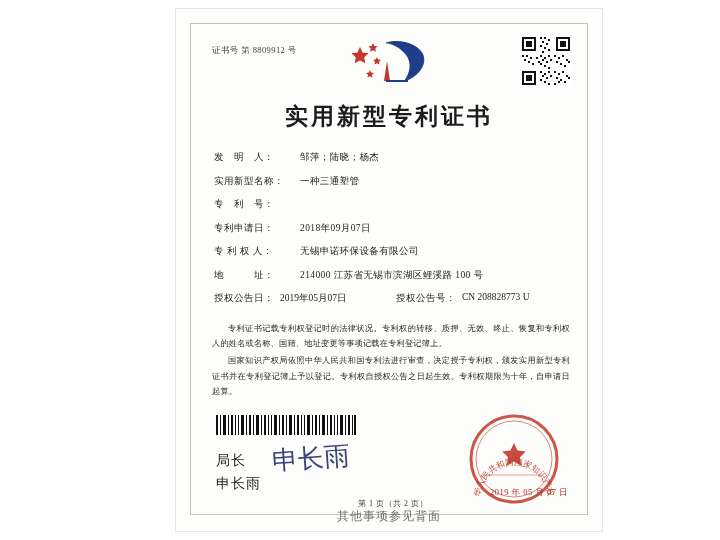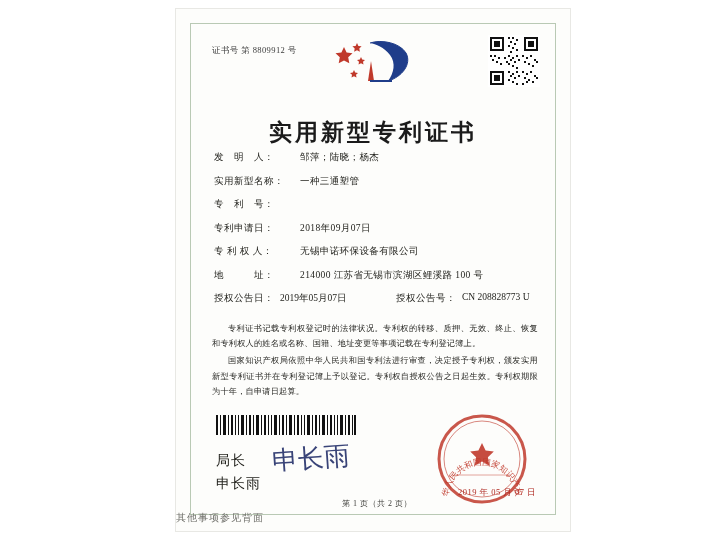--- a/index.html
+++ b/index.html
@@ -17,21 +17,21 @@
     position: relative;
     width: 720px;
     height: 540px;
     background: #ffffff;
   }
   
   .sheet {
     position: absolute;
     left: 175px;
     top: 8px;
-    width: 396px;
+    width: 428px;
     height: 524px;
     background: #fdfdfb;
     border: 1px solid #e8e8e4;
     box-sizing: border-box;
   }
   
   .sheet::before {
     content: "";
     position: absolute;
     left: 14px;
@@ -77,21 +77,20 @@
     position: absolute;
     left: 0;
     right: 0;
     top: 92px;
     text-align: center;
     font-size: 23px;
     font-weight: bold;
     color: #1b1b1b;
     letter-spacing: 3px;
     font-family: "DejaVu Serif", "Liberation Serif", serif;
-    margin-top: 16px;
   }
 
   .fields {
     position: absolute;
     left: 38px;
     top: 142px;
     right: 34px;
   }
   .field-row {
     display: flex;
@@ -193,21 +192,22 @@
     text-align: center;
     font-size: 8px;
     color: #3c3c38;
     letter-spacing: 0.5px;
   }
   .footer-note {
     position: absolute;
     left: 0;
     right: 0;
     bottom: 6px;
-    font-size: 10px;
+    text-align: center;
+    font-size: 12px;
     color: #6f6f6a;
     letter-spacing: 1px;
   }
 </style>
 </head>
 <body>
 
 <div class="page">
   <div class="sheet">
 

